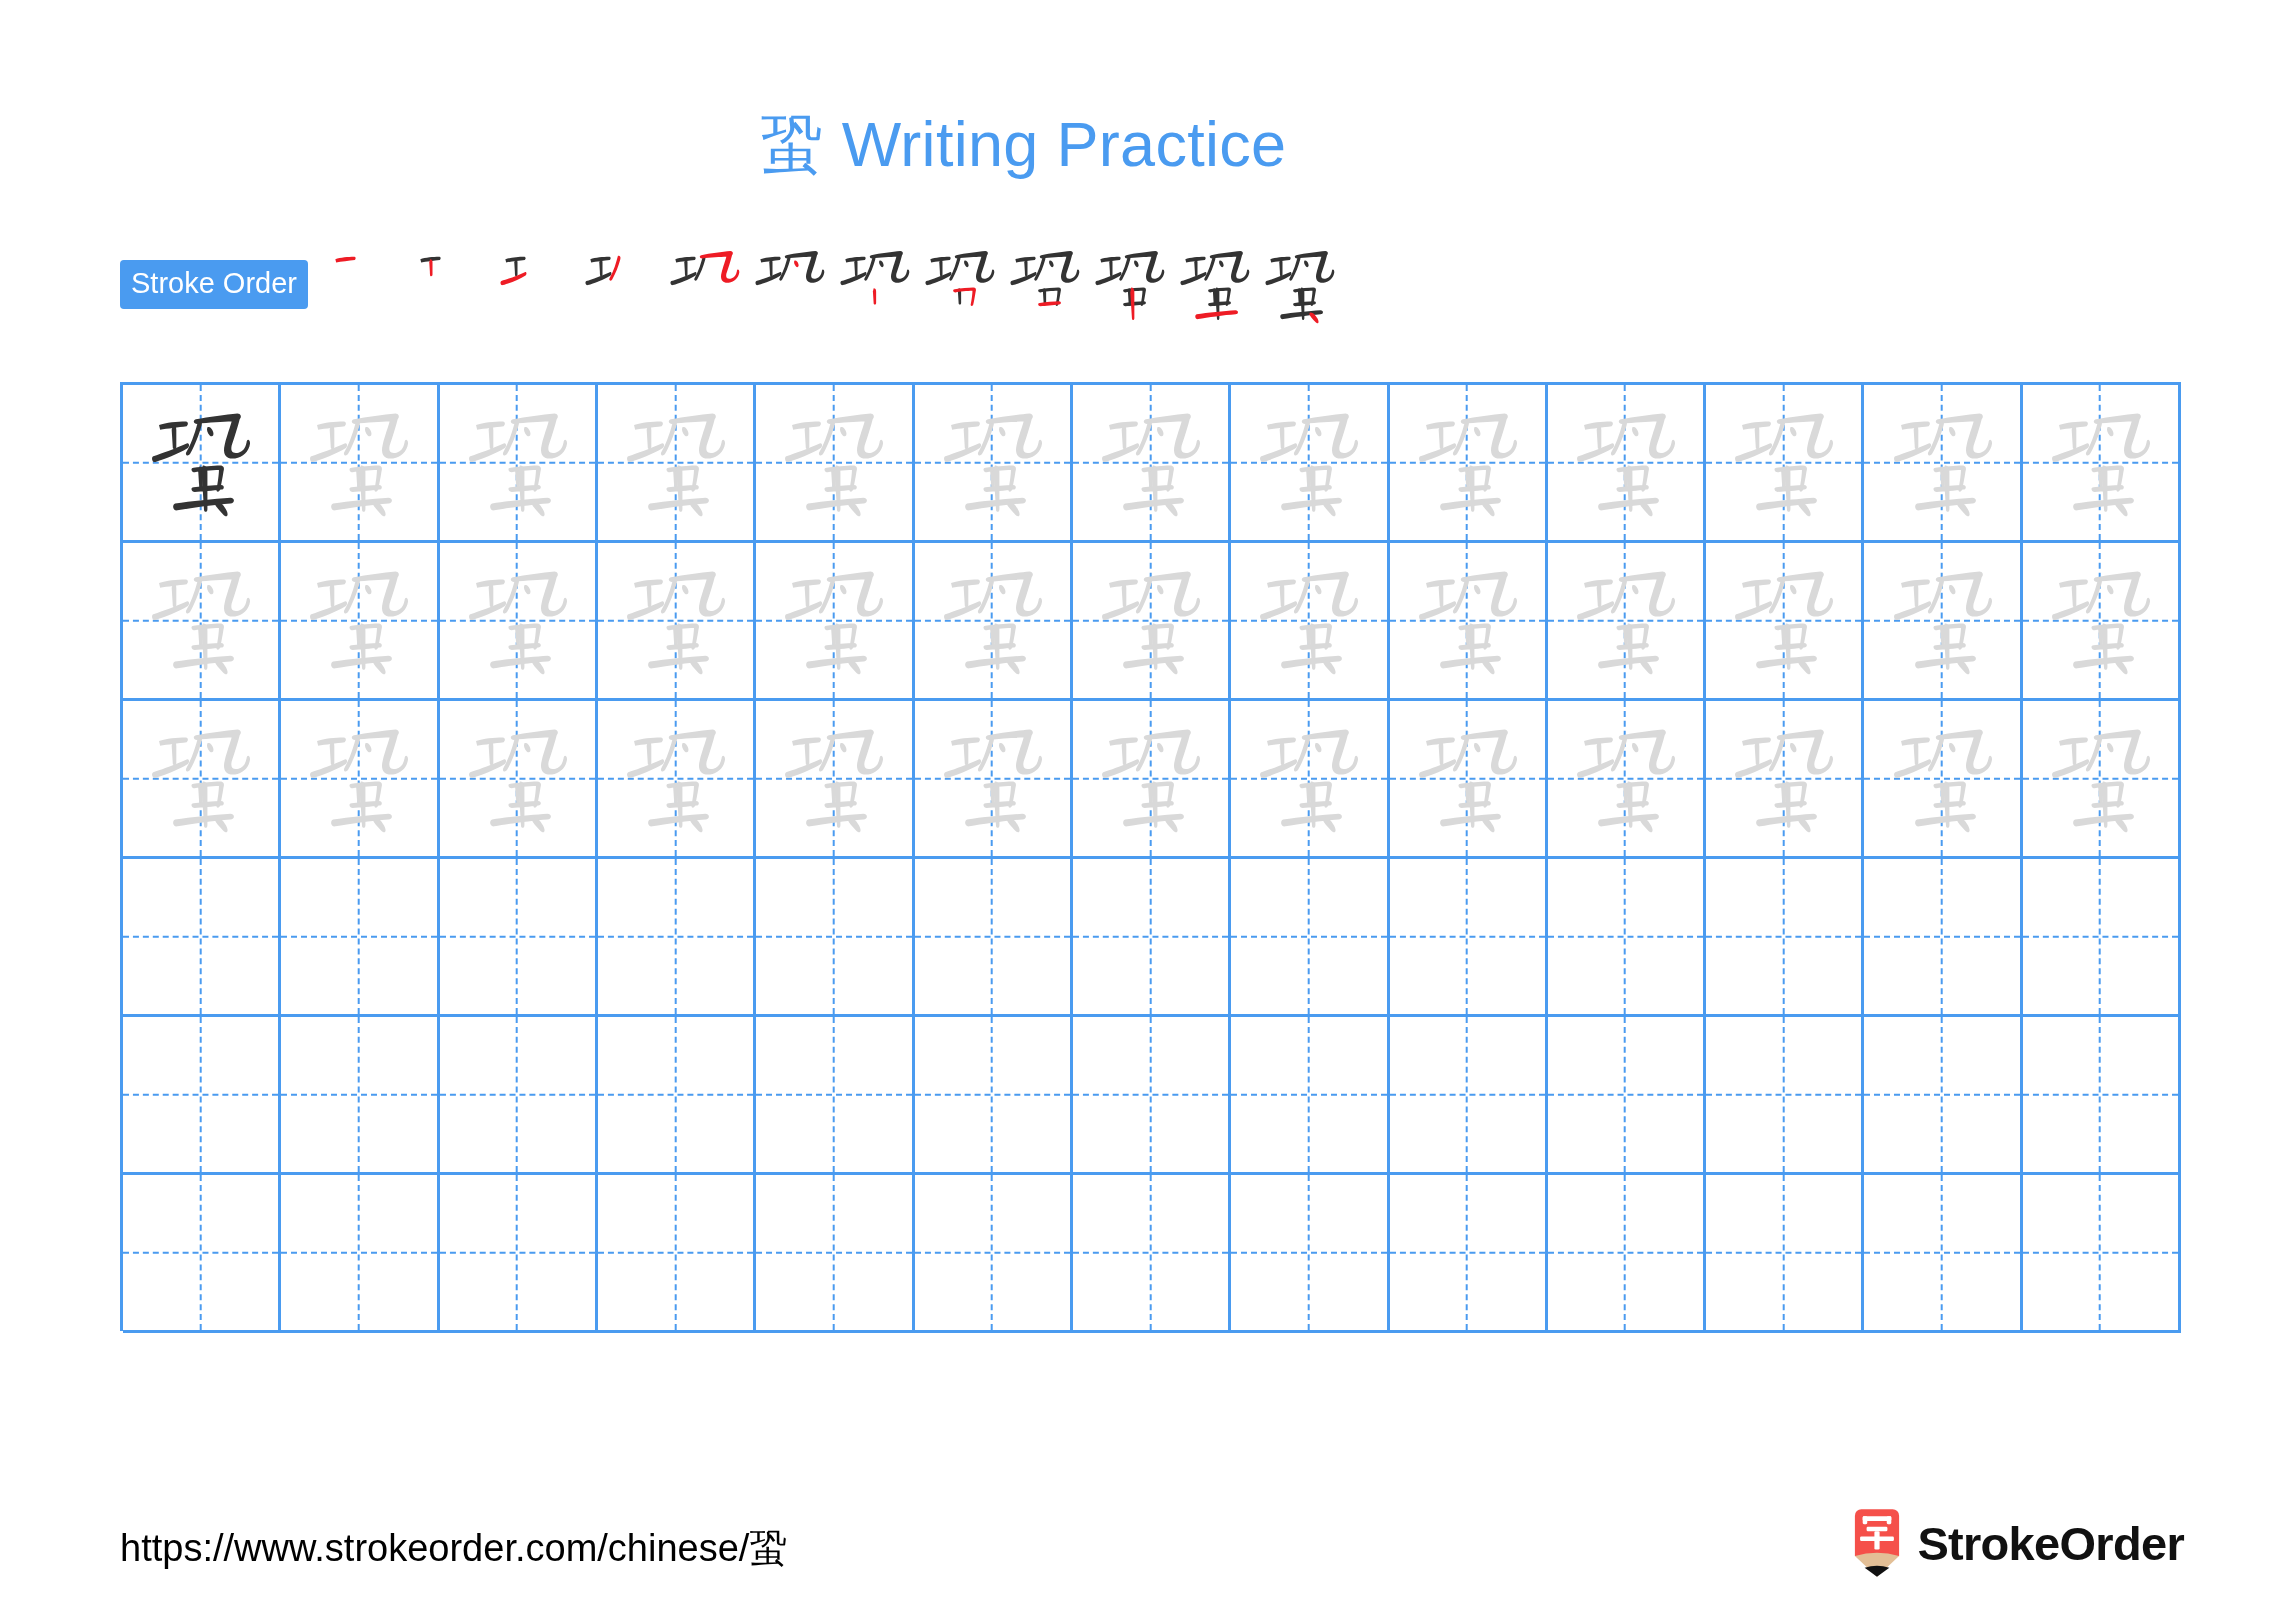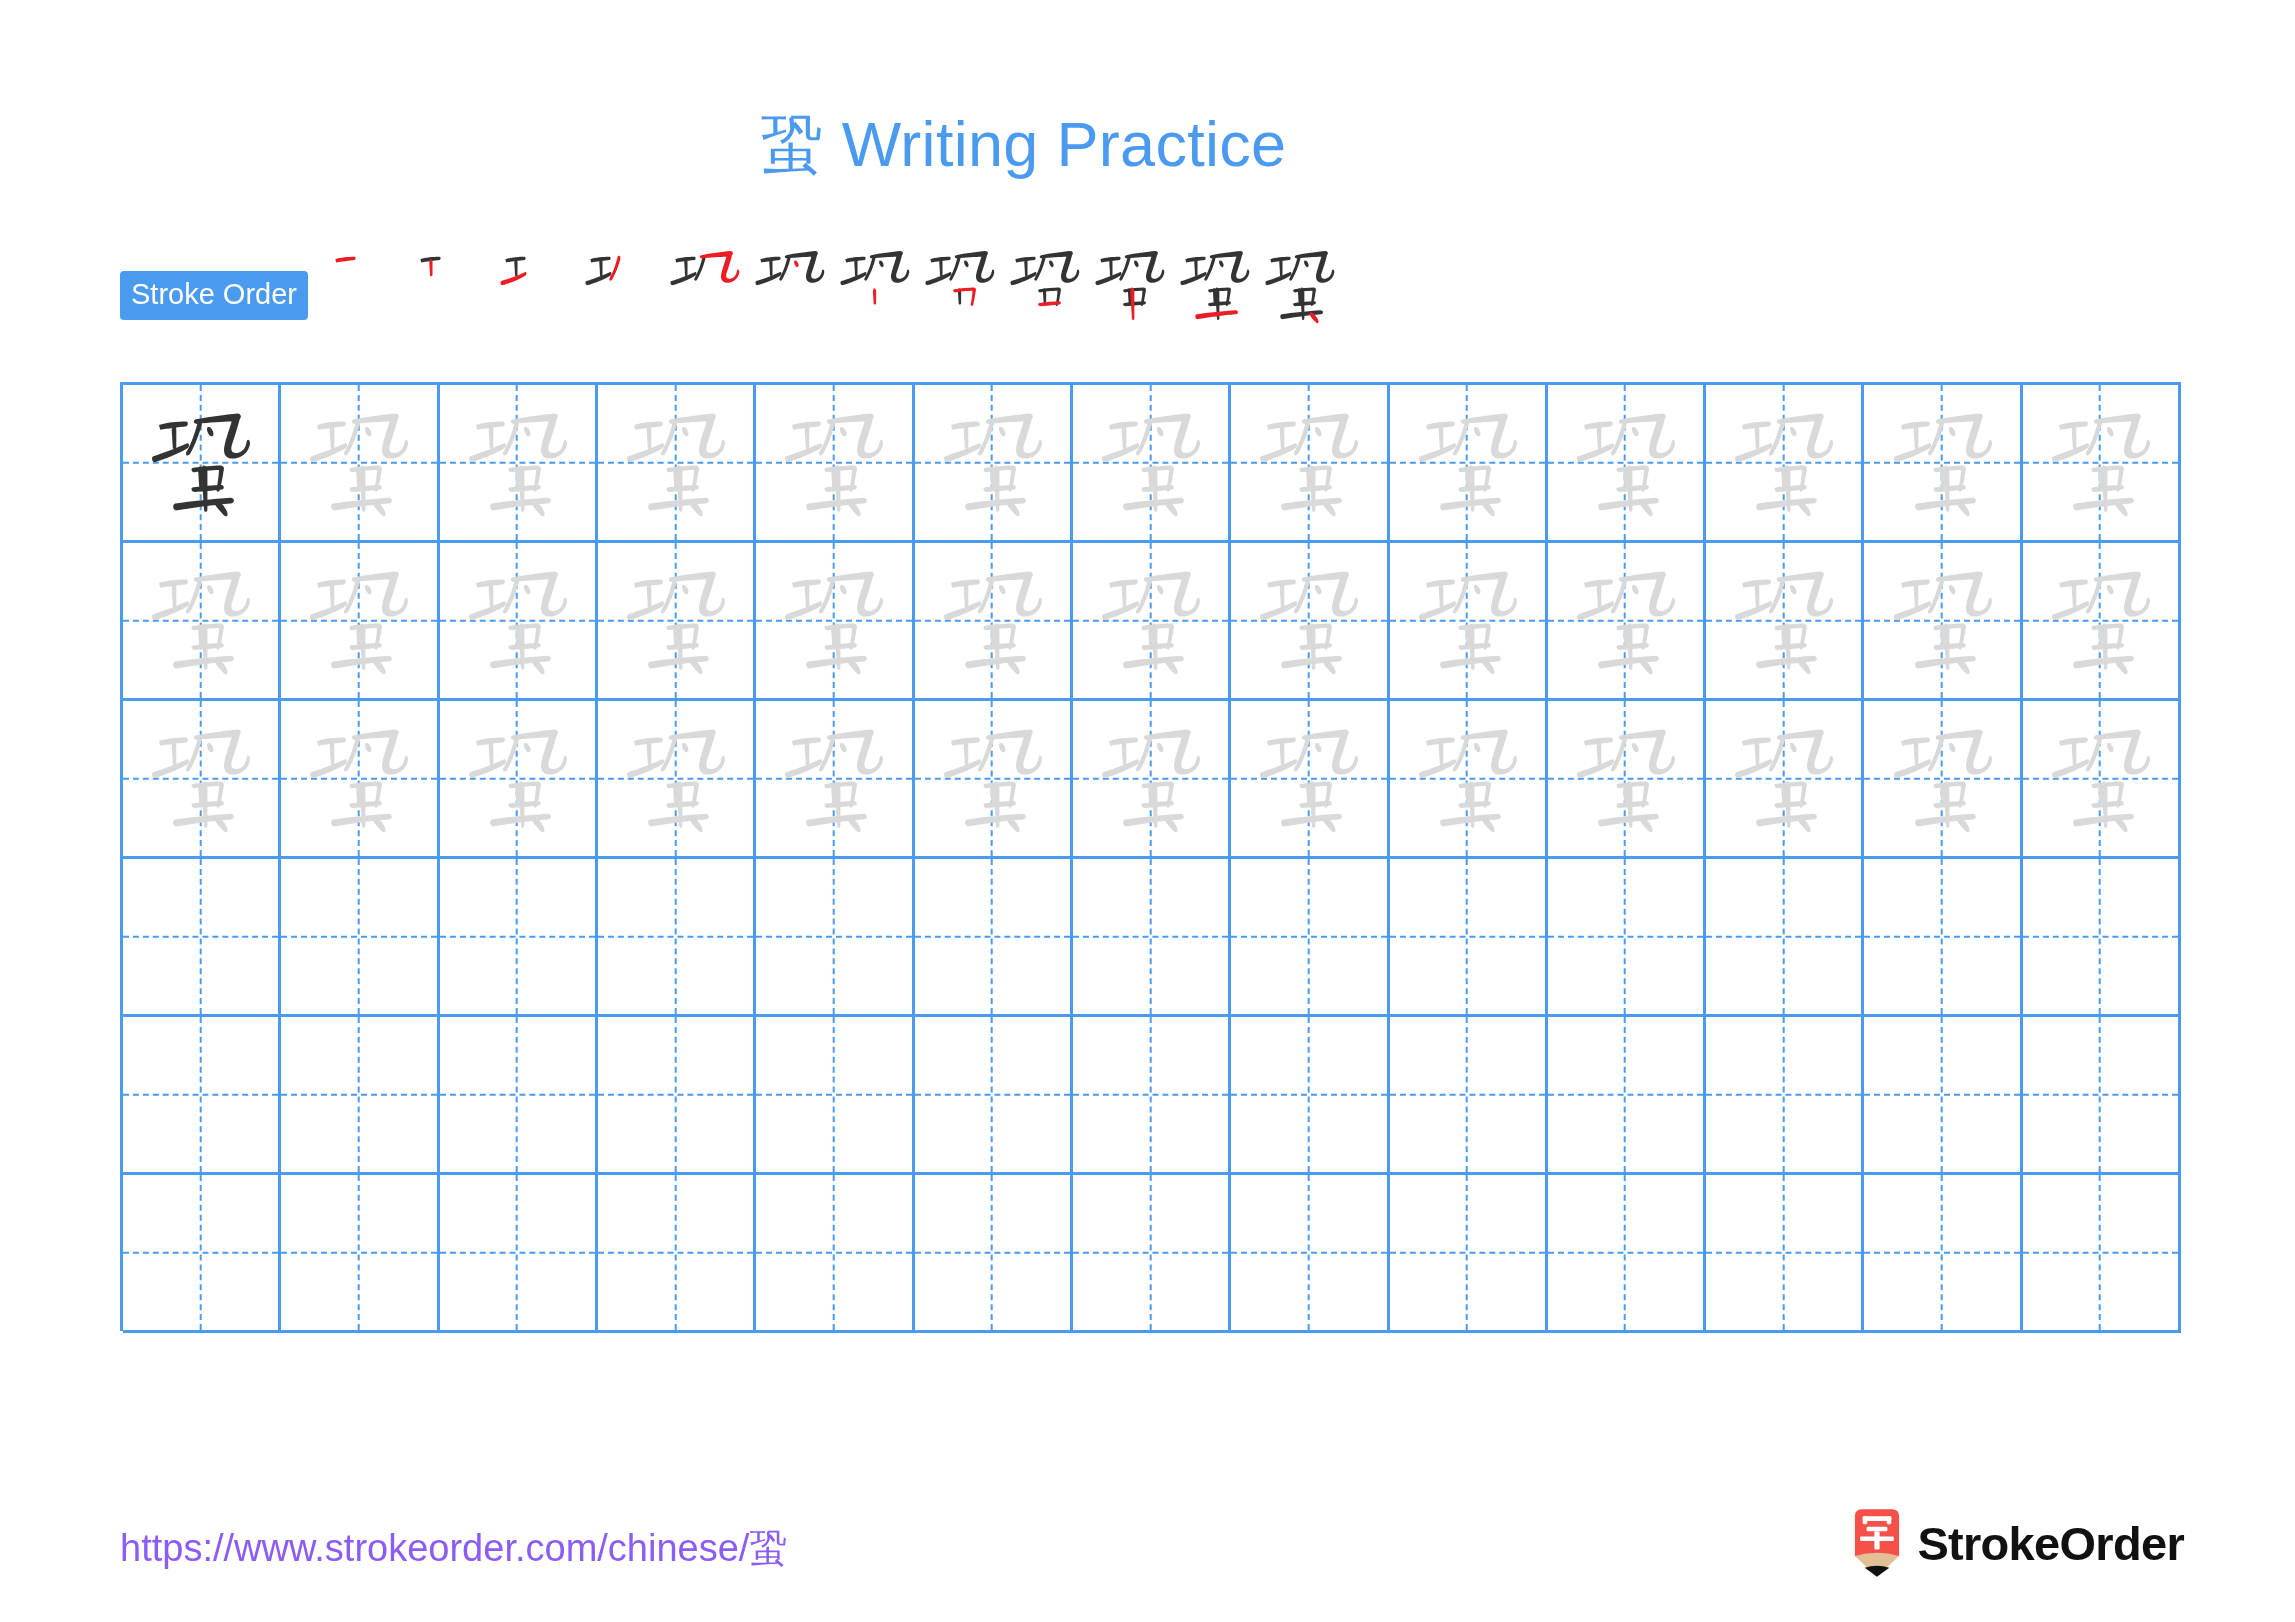--- a/index.html
+++ b/index.html
@@ -43,21 +43,21 @@
     display: flex;
     align-items: flex-start;
   }
   #stroke-order-badge {
     background: #4a9bf0;
     color: #ffffff;
     font-size: 29px;
     line-height: 1;
     padding: 9.2px 11px 11px 11px;
     border-radius: 3.9px;
-    margin-top: 28px;
+    margin-top: 17px;
     white-space: nowrap;
     flex: 0 0 auto;
     font-weight: 400;
   }
   #stroke-steps {
     display: flex;
     align-items: flex-start;
     flex: 0 0 auto;
     margin-left: 14.4px;
   }
@@ -126,21 +126,21 @@
     display: block;
     width: 121px;
     height: 121px;
   }
 
   
   #footer-url {
     position: absolute;
     left: 120px;
     top: 1526px;
-    color: #8b5cf6;
+    color: #000000;
     font-size: 38px;
     line-height: 1.2;
     white-space: nowrap;
   }
   #footer-brand {
     position: absolute;
     right: 111px;
     top: 1509px;
     display: flex;
     align-items: center;

